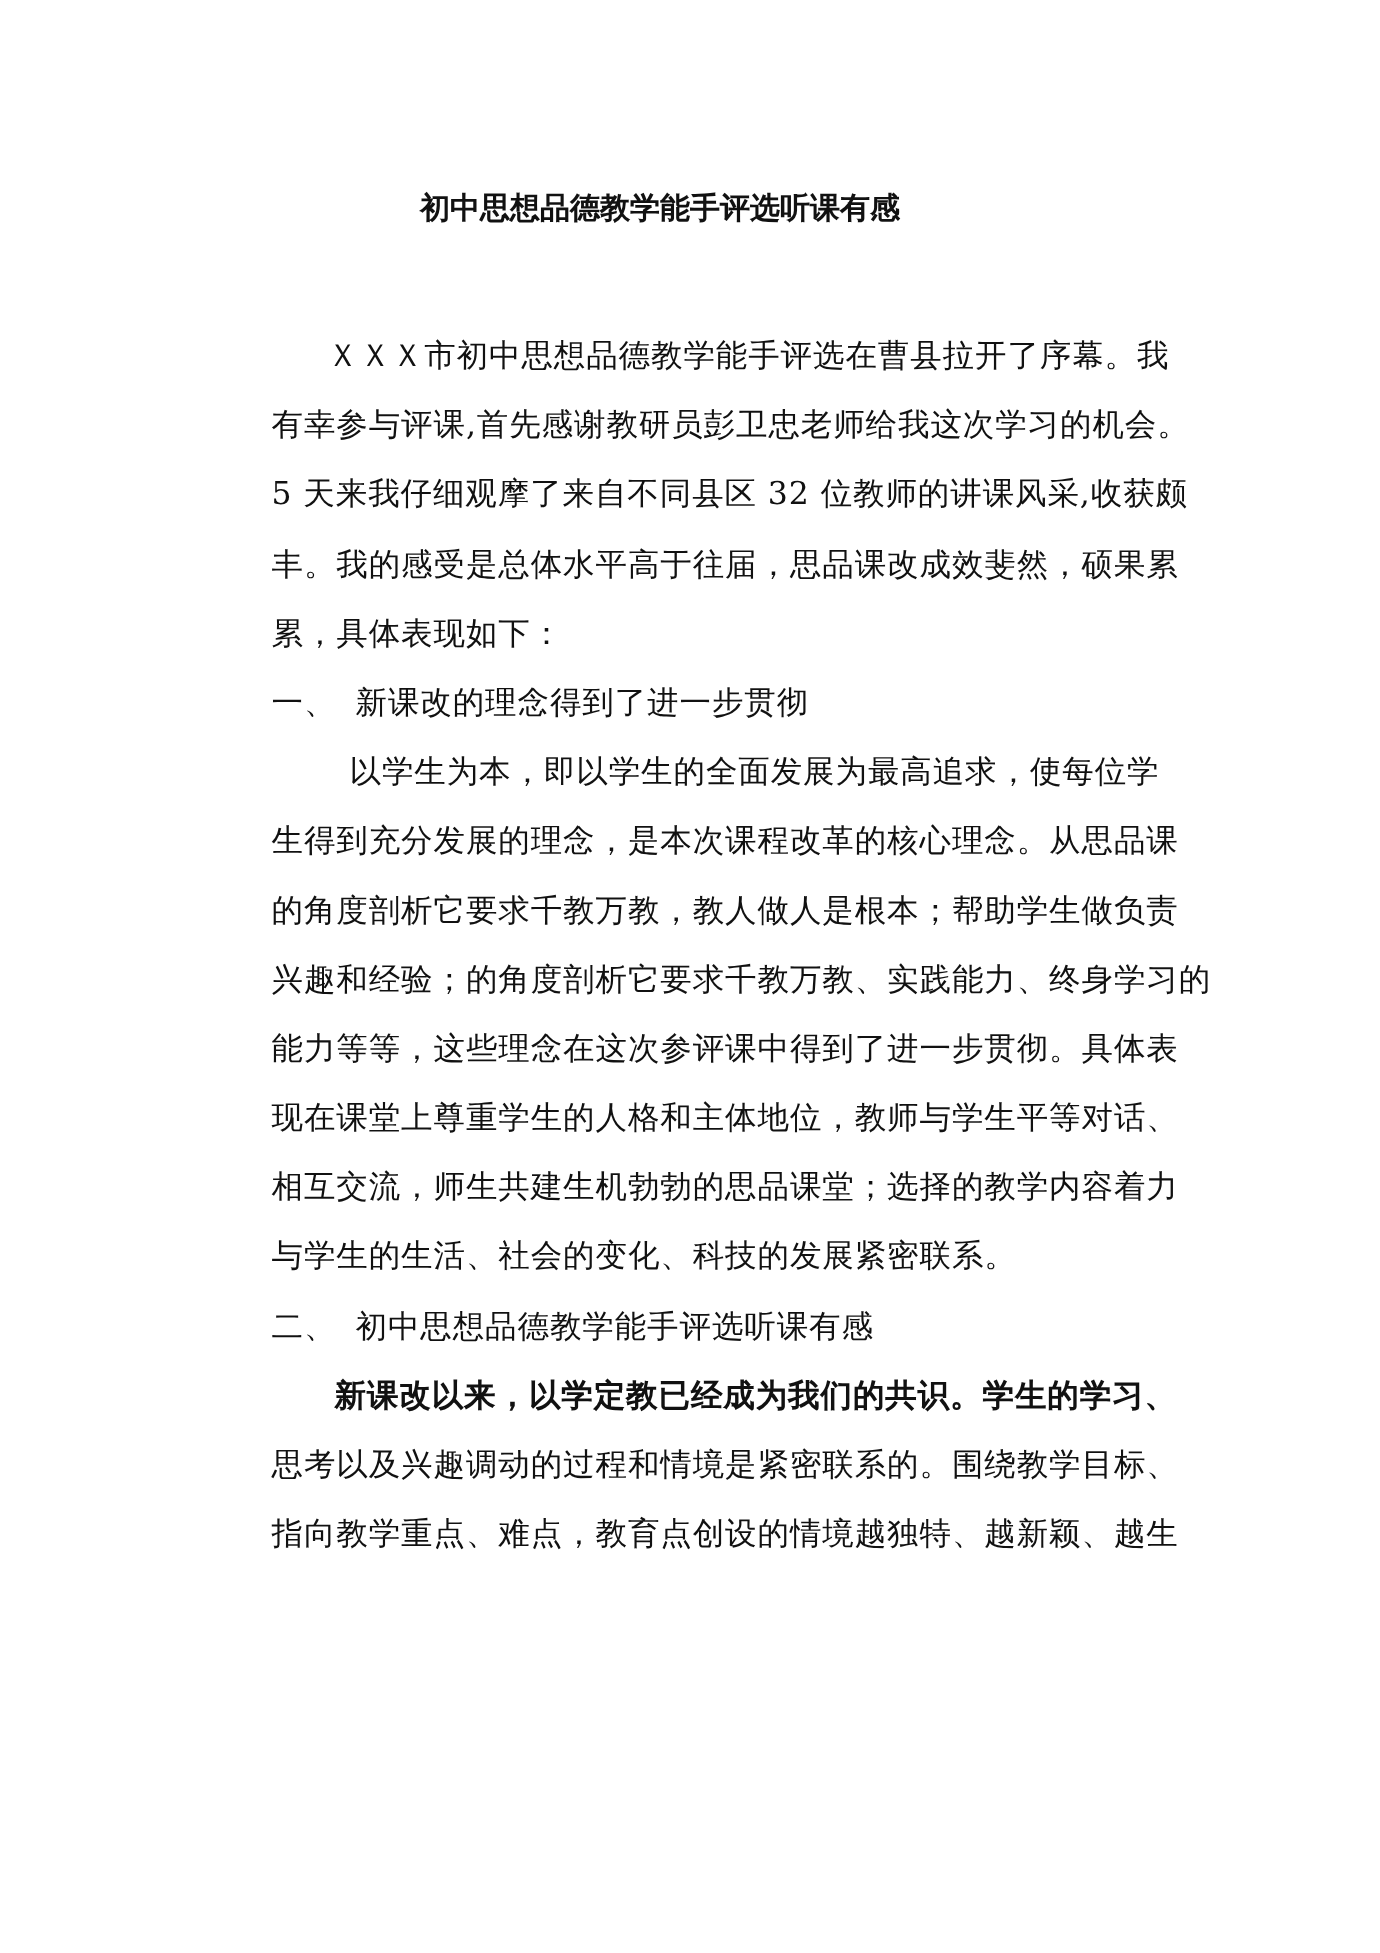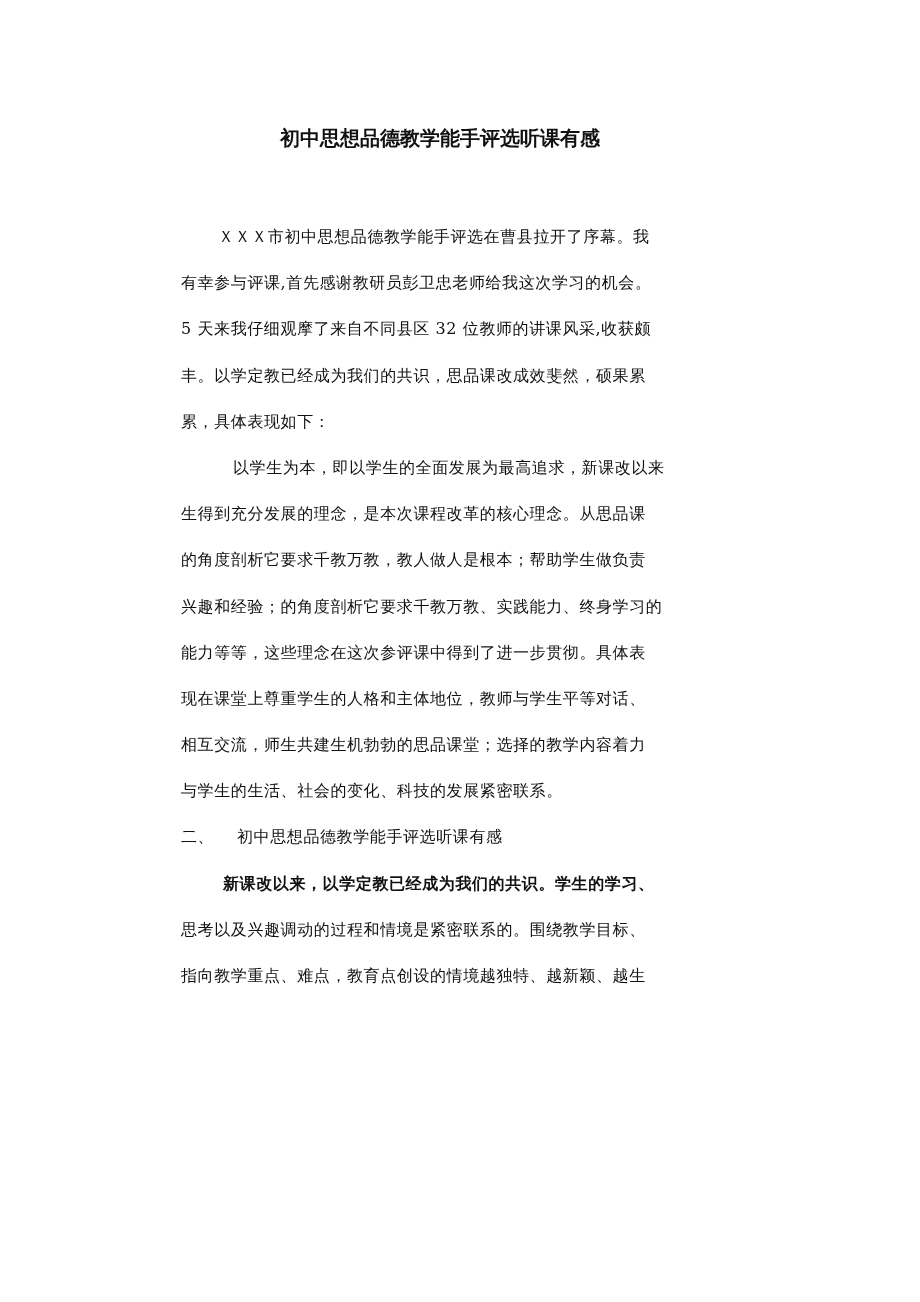--- a/index.html
+++ b/index.html
@@ -36,21 +36,21 @@
     }
     .body {
       position: absolute;
       left: 181px;
       top: 214px;
       width: 610px;
     }
     .line {
       height: 46.2px;
       line-height: 46.2px;
-      font-size: 16px;
+      font-size: 21px;
       white-space: nowrap;
       overflow: visible;
       letter-spacing: 0.6px;
     }
     .indent1 { padding-left: 37px; }
     .indent2 { padding-left: 52px; }
     .indent3 { padding-left: 42px; font-weight: bold; }
     .heading-num {
       display: inline-block;
       width: 56px;
@@ -59,23 +59,26 @@
 </head>
 <body>
 
 <div class="page">
   <div class="title">初中思想品德教学能手评选听课有感</div>
 
   <div class="body">
     <div class="line indent1">ＸＸＸ市初中思想品德教学能手评选在曹县拉开了序幕。我</div>
     <div class="line">有幸参与评课,首先感谢教研员彭卫忠老师给我这次学习的机会。</div>
     <div class="line">5 天来我仔细观摩了来自不同县区 32 位教师的讲课风采,收获颇</div>
-    <div class="line">丰。以学定教已经成为我们的共识，思品课改成效斐然，硕果累</div>
+    <div class="line">丰。我的感受是总体水平高于往届，思品课改成效斐然，硕果累</div>
     <div class="line">累，具体表现如下：</div>
-    <div class="line indent2">以学生为本，即以学生的全面发展为最高追求，新课改以来</div>
+    <div class="line">
+      <span class="heading-num">一、</span><span>新课改的理念得到了进一步贯彻</span>
+    </div>
+    <div class="line indent2">以学生为本，即以学生的全面发展为最高追求，使每位学</div>
     <div class="line">生得到充分发展的理念，是本次课程改革的核心理念。从思品课</div>
     <div class="line">的角度剖析它要求千教万教，教人做人是根本；帮助学生做负责</div>
     <div class="line">兴趣和经验；的角度剖析它要求千教万教、实践能力、终身学习的</div>
     <div class="line">能力等等，这些理念在这次参评课中得到了进一步贯彻。具体表</div>
     <div class="line">现在课堂上尊重学生的人格和主体地位，教师与学生平等对话、</div>
     <div class="line">相互交流，师生共建生机勃勃的思品课堂；选择的教学内容着力</div>
     <div class="line">与学生的生活、社会的变化、科技的发展紧密联系。</div>
     <div class="line">
       <span class="heading-num">二、</span><span>初中思想品德教学能手评选听课有感</span>
     </div>

